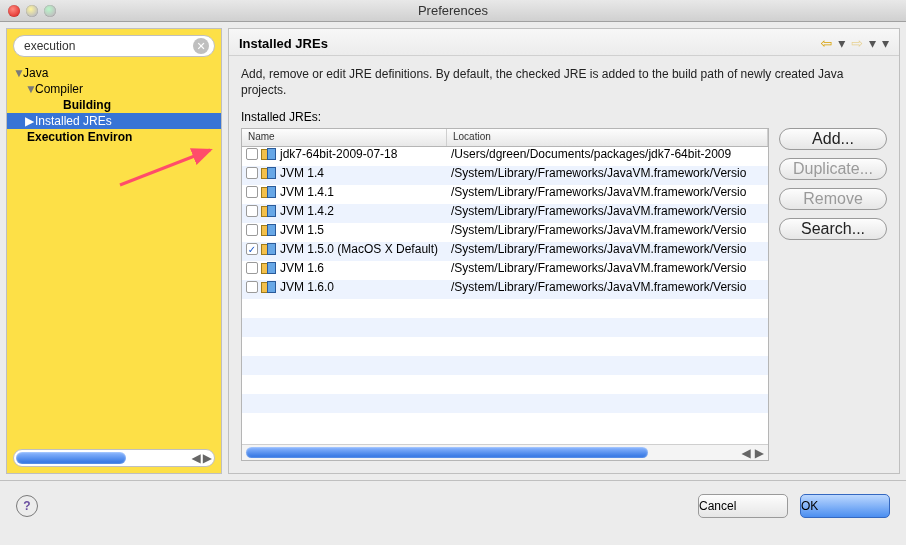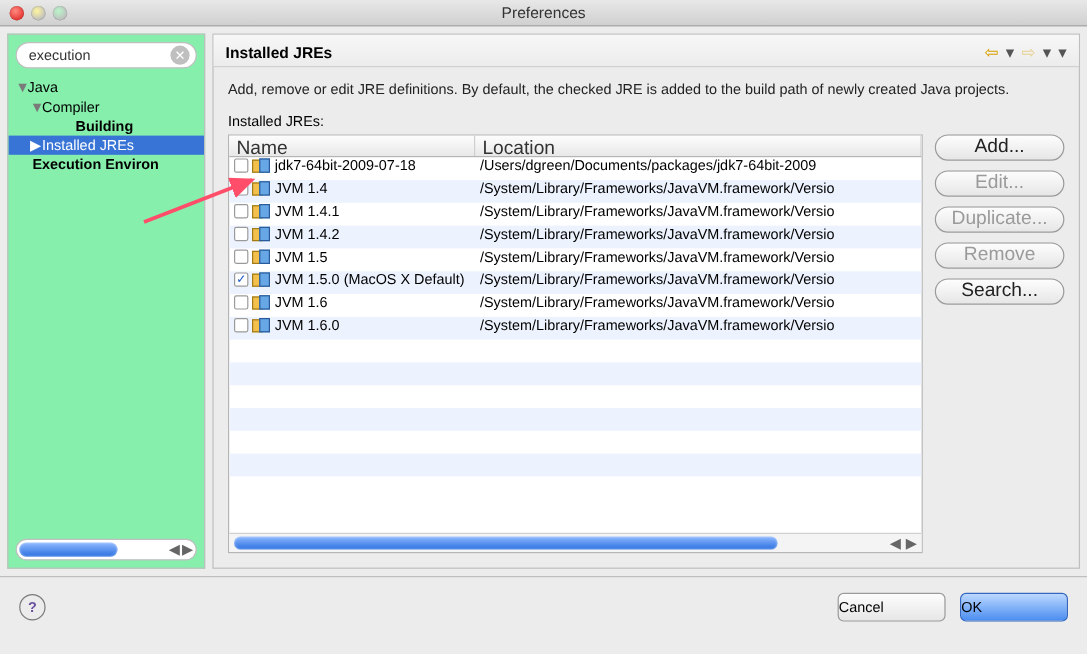--- a/index.html
+++ b/index.html
@@ -8,21 +8,21 @@
 .titlebar { height: 22px; background: linear-gradient(#e8e8e8,#d0d0d0); border-bottom:1px solid #a0a0a0; display:flex; align-items:center; position:relative; }
 .traffic { display:flex; gap:6px; margin-left:8px; }
 .tl { width:12px; height:12px; border-radius:50%; box-shadow:inset 0 0 1px rgba(0,0,0,.4); }
 .tl.red{background:radial-gradient(circle at 40% 35%,#ff8a80,#e53935 70%);}
 .tl.yel{background:radial-gradient(circle at 40% 35%,#fff59d,#c0c0c0 70%);}
 .tl.grn{background:radial-gradient(circle at 40% 35%,#b9f6ca,#c0c0c0 70%);}
 .title { position:absolute; left:0; right:0; text-align:center; color:#333; font-size:13px; }
 
 .content { display:flex; height: 458px; }
 
-.sidebar { width:165px; background:#86efac; border:1px solid #bfbfbf; margin:6px 0 6px 6px; display:flex; flex-direction:column; }
+.sidebar { width:216px; background:#fde047; border:1px solid #bfbfbf; margin:6px 0 6px 6px; display:flex; flex-direction:column; }
 .search-wrap { padding:6px; }
 .search { width:100%; height:22px; border:1px solid #bfbfbf; border-radius:11px; padding:0 22px 0 10px; background:#fff; color:#333; }
 .search-wrap { position:relative; }
 .clear-x { position:absolute; right:12px; top:9px; width:16px; height:16px; border-radius:50%; background:#bfbfbf; color:#fff; display:flex; align-items:center; justify-content:center; font-size:11px; cursor:pointer; }
 
 .tree { flex:1; overflow:hidden; padding-top:2px; }
 .tnode { white-space:nowrap; padding:1px 0 1px 6px; color:#000; cursor:default; }
 .tnode .disclose { display:inline-block; width:10px; color:#7a7a7a; }
 .tnode.l1 { padding-left:18px; }
 .tnode.l2 { padding-left:36px; font-weight:bold;margin-left:20px; }
@@ -42,21 +42,21 @@
 .arrL{color:#d8a000;} .arrR{color:#d8a000; opacity:.4;} .menu-tri{color:#555;}
 
 .desc { padding:10px 12px 12px 12px; color:#222; line-height:1.35; }
 
 .table-area { display:flex; padding:0 12px 12px 12px; gap:10px; flex:1; min-height:0;}
 .table-col { flex:1; display:flex; flex-direction:column; min-width:0;}
 .label { margin-bottom:4px; }
 
 .table-wrap { border:1px solid #b5b5b5; background:#fff; flex:1; display:flex; flex-direction:column; overflow:hidden;}
 .thead { display:flex; background:linear-gradient(#fdfdfd,#e8e8e8); border-bottom:1px solid #b5b5b5; height:18px; }
-.th { padding:2px 6px; border-right:1px solid #cfcfcf; font-size:16px; color:#333; }
+.th { padding:2px 6px; border-right:1px solid #cfcfcf; font-size:10px; color:#333; }
 .th.name{width:205px;} .th.loc{flex:1;}
 
 .tbody { flex:1; overflow:hidden; position:relative;}
 .row { display:flex; height:19px; align-items:flex-start; }
 .row:nth-child(even){background:#edf3fe;}
 .row.empty:nth-child(even){background:#edf3fe;}
 .cell { padding:0 4px; overflow:hidden; white-space:nowrap; }
 .cell.name{width:205px; display:flex; align-items:center; gap:3px;}
 .cell.loc{flex:1;}
 .chk { width:12px; height:12px; border:1px solid #9a9a9a; border-radius:2px; background:#fff; display:inline-flex; align-items:center; justify-content:center; font-size:10px; color:#1a57c9;}
@@ -212,21 +212,20 @@
             <div class="hthumb"></div>
             <div class="harrows">
                 <span>◀</span>
                 <span>▶</span>
               </div>
           </div>
         </div>
       </div>
       <div class="btn-col">
         <div class="aqua-btn">Add...</div>
-        <div class="aqua-btn disabled">Edit...</div>
         <div class="aqua-btn disabled">Duplicate...</div>
         <div class="aqua-btn disabled">Remove</div>
         <div class="aqua-btn">Search...</div>
       </div>
     </div>
   </div>
 </div>
 
 <div class="footer">
   <div class="help">?</div>

